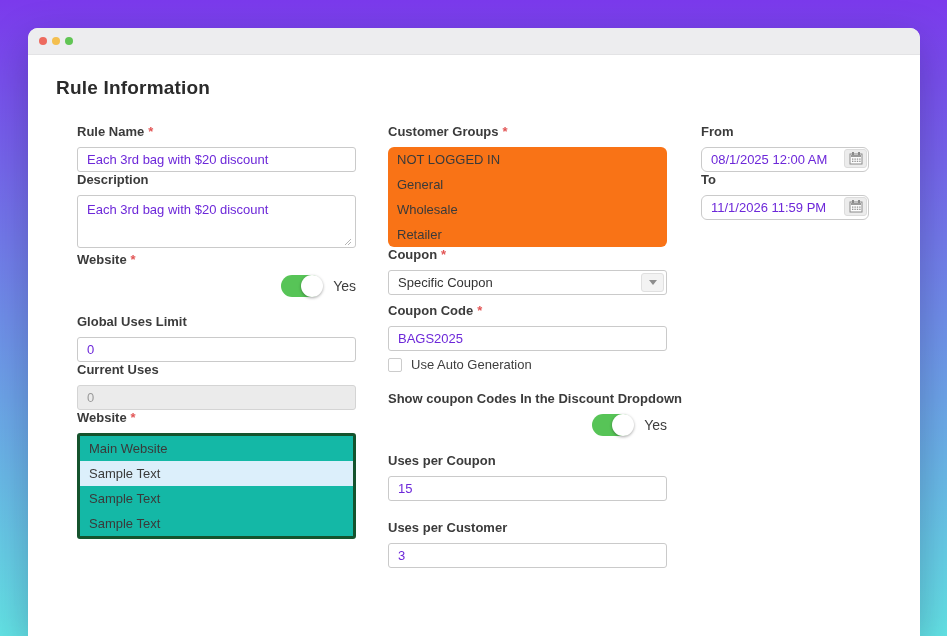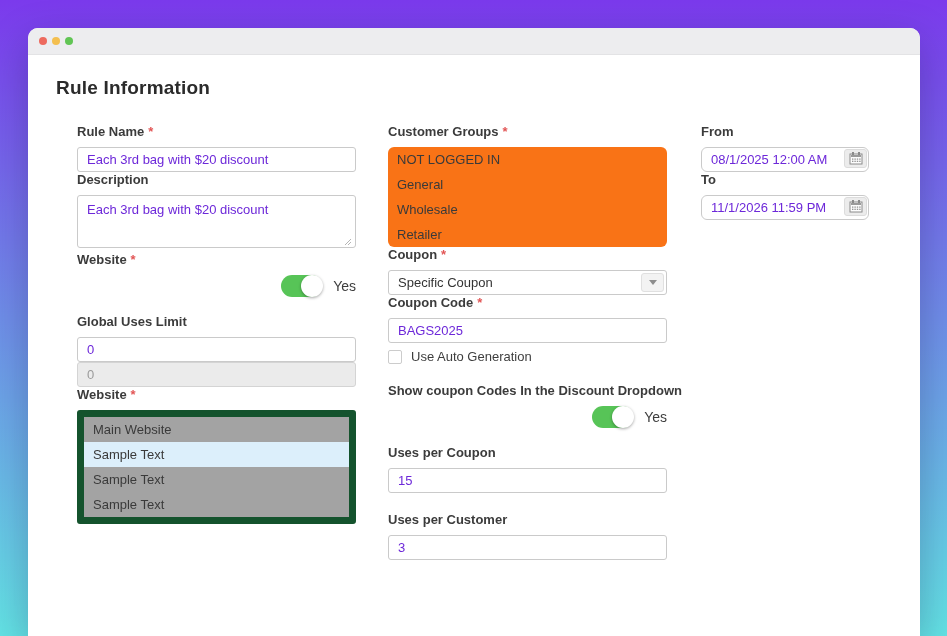--- a/index.html
+++ b/index.html
@@ -44,21 +44,21 @@
   .resize-grip { position:absolute; right:4px; bottom:6px; pointer-events:none; }
   
   .toggle-row { display:flex; align-items:center; gap:11px; height:22px;justify-content:flex-end; }
   .toggle { position:relative; width:41px; height:22px; border-radius:11px; background:#57C457; flex:0 0 auto; cursor:pointer; }
   .toggle .knob {
     position:absolute; right:-1px; top:0; width:22px; height:22px; border-radius:50%;
     background:#fff; box-shadow:0 1px 3px rgba(0,0,0,.35);
   }
   .toggle-state { font-size:14px; color:#3D3D3D; }
   
-  .listbox { border:7px solid #14532d; border-radius:3px; background:#a3a3a3; overflow:hidden; }
+  .listbox { border:3px solid #14532d; border-radius:3px; background:#14b8a6; overflow:hidden; }
   .opt { height:25px; line-height:25px; padding:0 9px; font-size:13px; color:#3A3A3A; white-space:nowrap; }
   .opt.selected { background:#DCEFFB; }
   .listbox.groups { border:none; border-radius:6px; background:#f97316; }
   .listbox.groups .opt { background:transparent; }
   
   .select { position:relative; width:100%; height:25px; border:1px solid #CACACA; border-radius:3px; background:#fff;
     display:flex; align-items:center; padding:0 9px; font-size:13px; color:#333; cursor:pointer; }
   .inset-btn {
     position:absolute; right:2px; top:2px; width:23px; height:19px;
     background:#F3F3F3; border:1px solid #E0E0E0; border-radius:3px;
@@ -112,20 +112,21 @@
           <span class="toggle-state">Yes</span>
         </div>
       </div>
 
       <div class="field">
         <label class="lbl"><span>Global Uses Limit</span></label>
         <input class="txt" type="text" value="0" style="">
       </div>
 
       <div class="field">
+        <label class="lbl"><span>Current Uses</span></label>
         <input class="txt disabled" type="text" disabled="" value="0" style="">
       </div>
 
       <div class="field">
         <label class="lbl"><span>Website</span><span class="req">*</span></label>
         <div class="listbox">
           <div class="opt">Main Website</div>
           <div class="opt selected">Sample Text</div>
           <div class="opt">Sample Text</div>
           <div class="opt">Sample Text</div>
@@ -147,21 +148,21 @@
       <div class="field">
         <label class="lbl"><span>Coupon</span><span class="req">*</span></label>
         <div class="select">
           <span>Specific Coupon</span>
           <span class="inset-btn">
               <i class="tri"></i>
             </span>
         </div>
       </div>
 
-      <div class="field" style="margin-bottom:0;">
+      <div class="field" style="margin-bottom:0;margin-top:8px;">
         <label class="lbl"><span>Coupon Code</span><span class="req">*</span></label>
         <input class="txt" type="text" value="BAGS2025" style="">
       </div>
 
       <label class="check-row">
         <span class="checkbox"></span>
         <span>Use Auto Generation</span>
       </label>
 
       <div class="field" style="margin-bottom:17px;">

